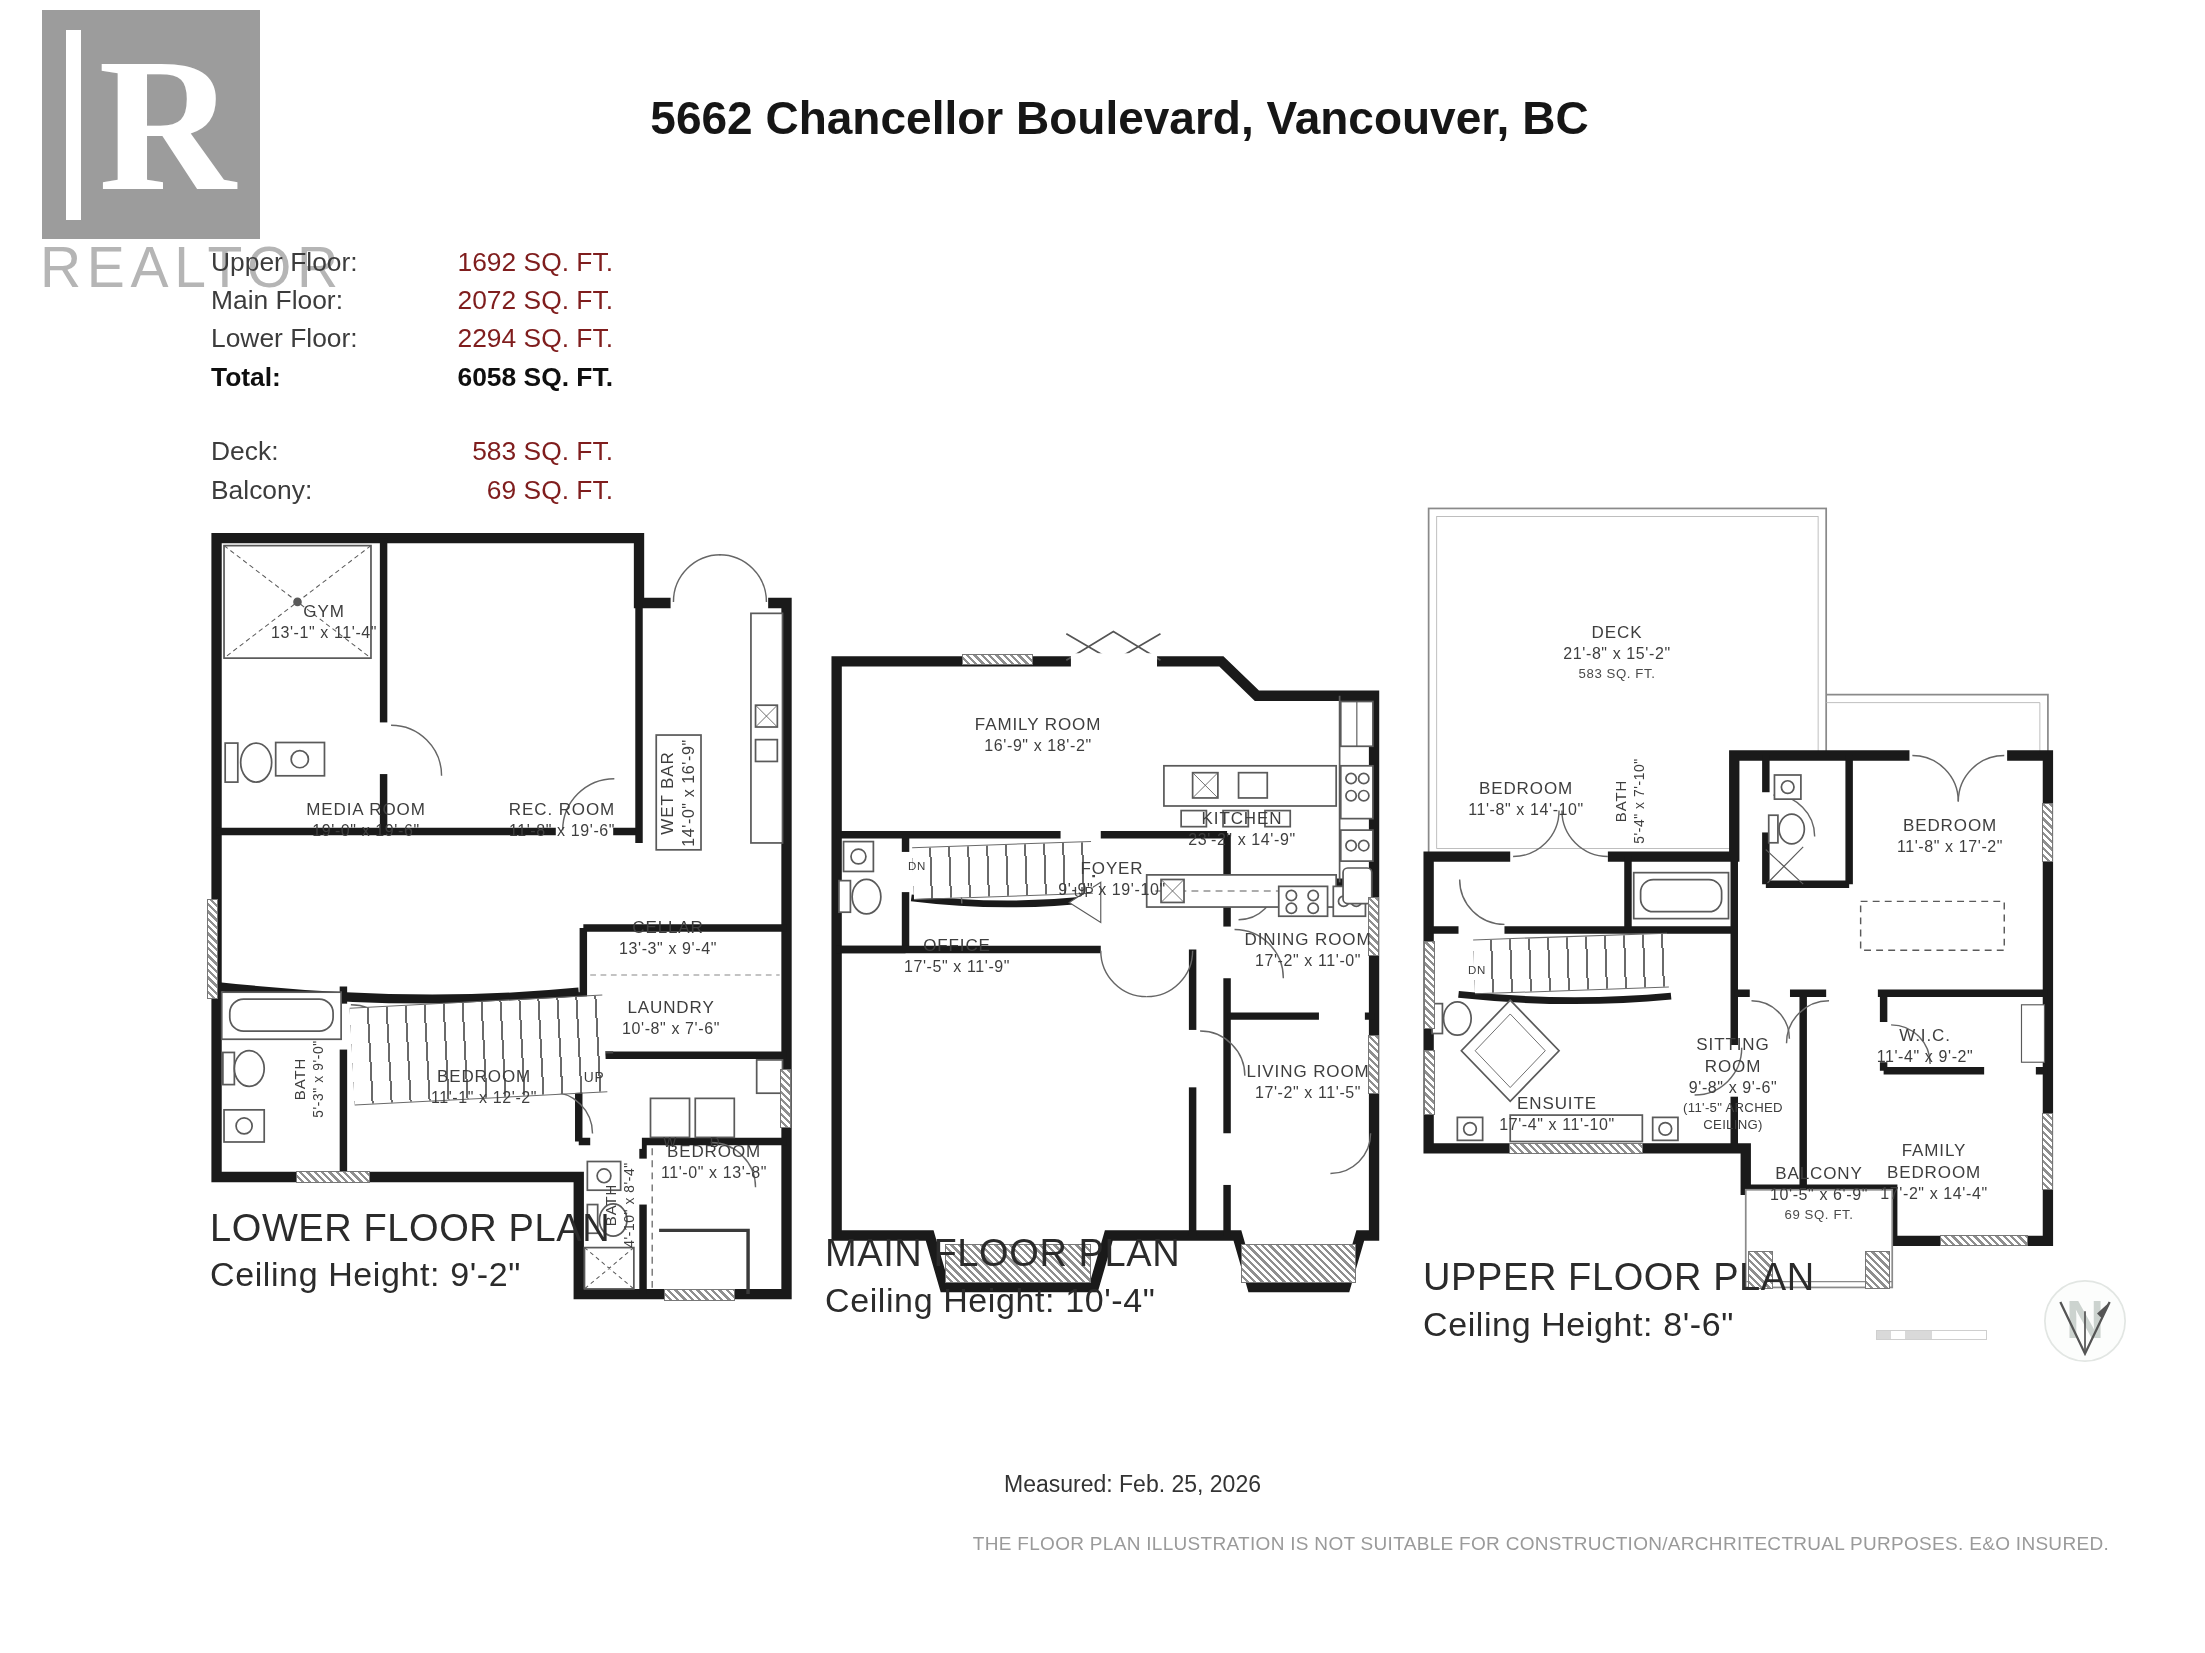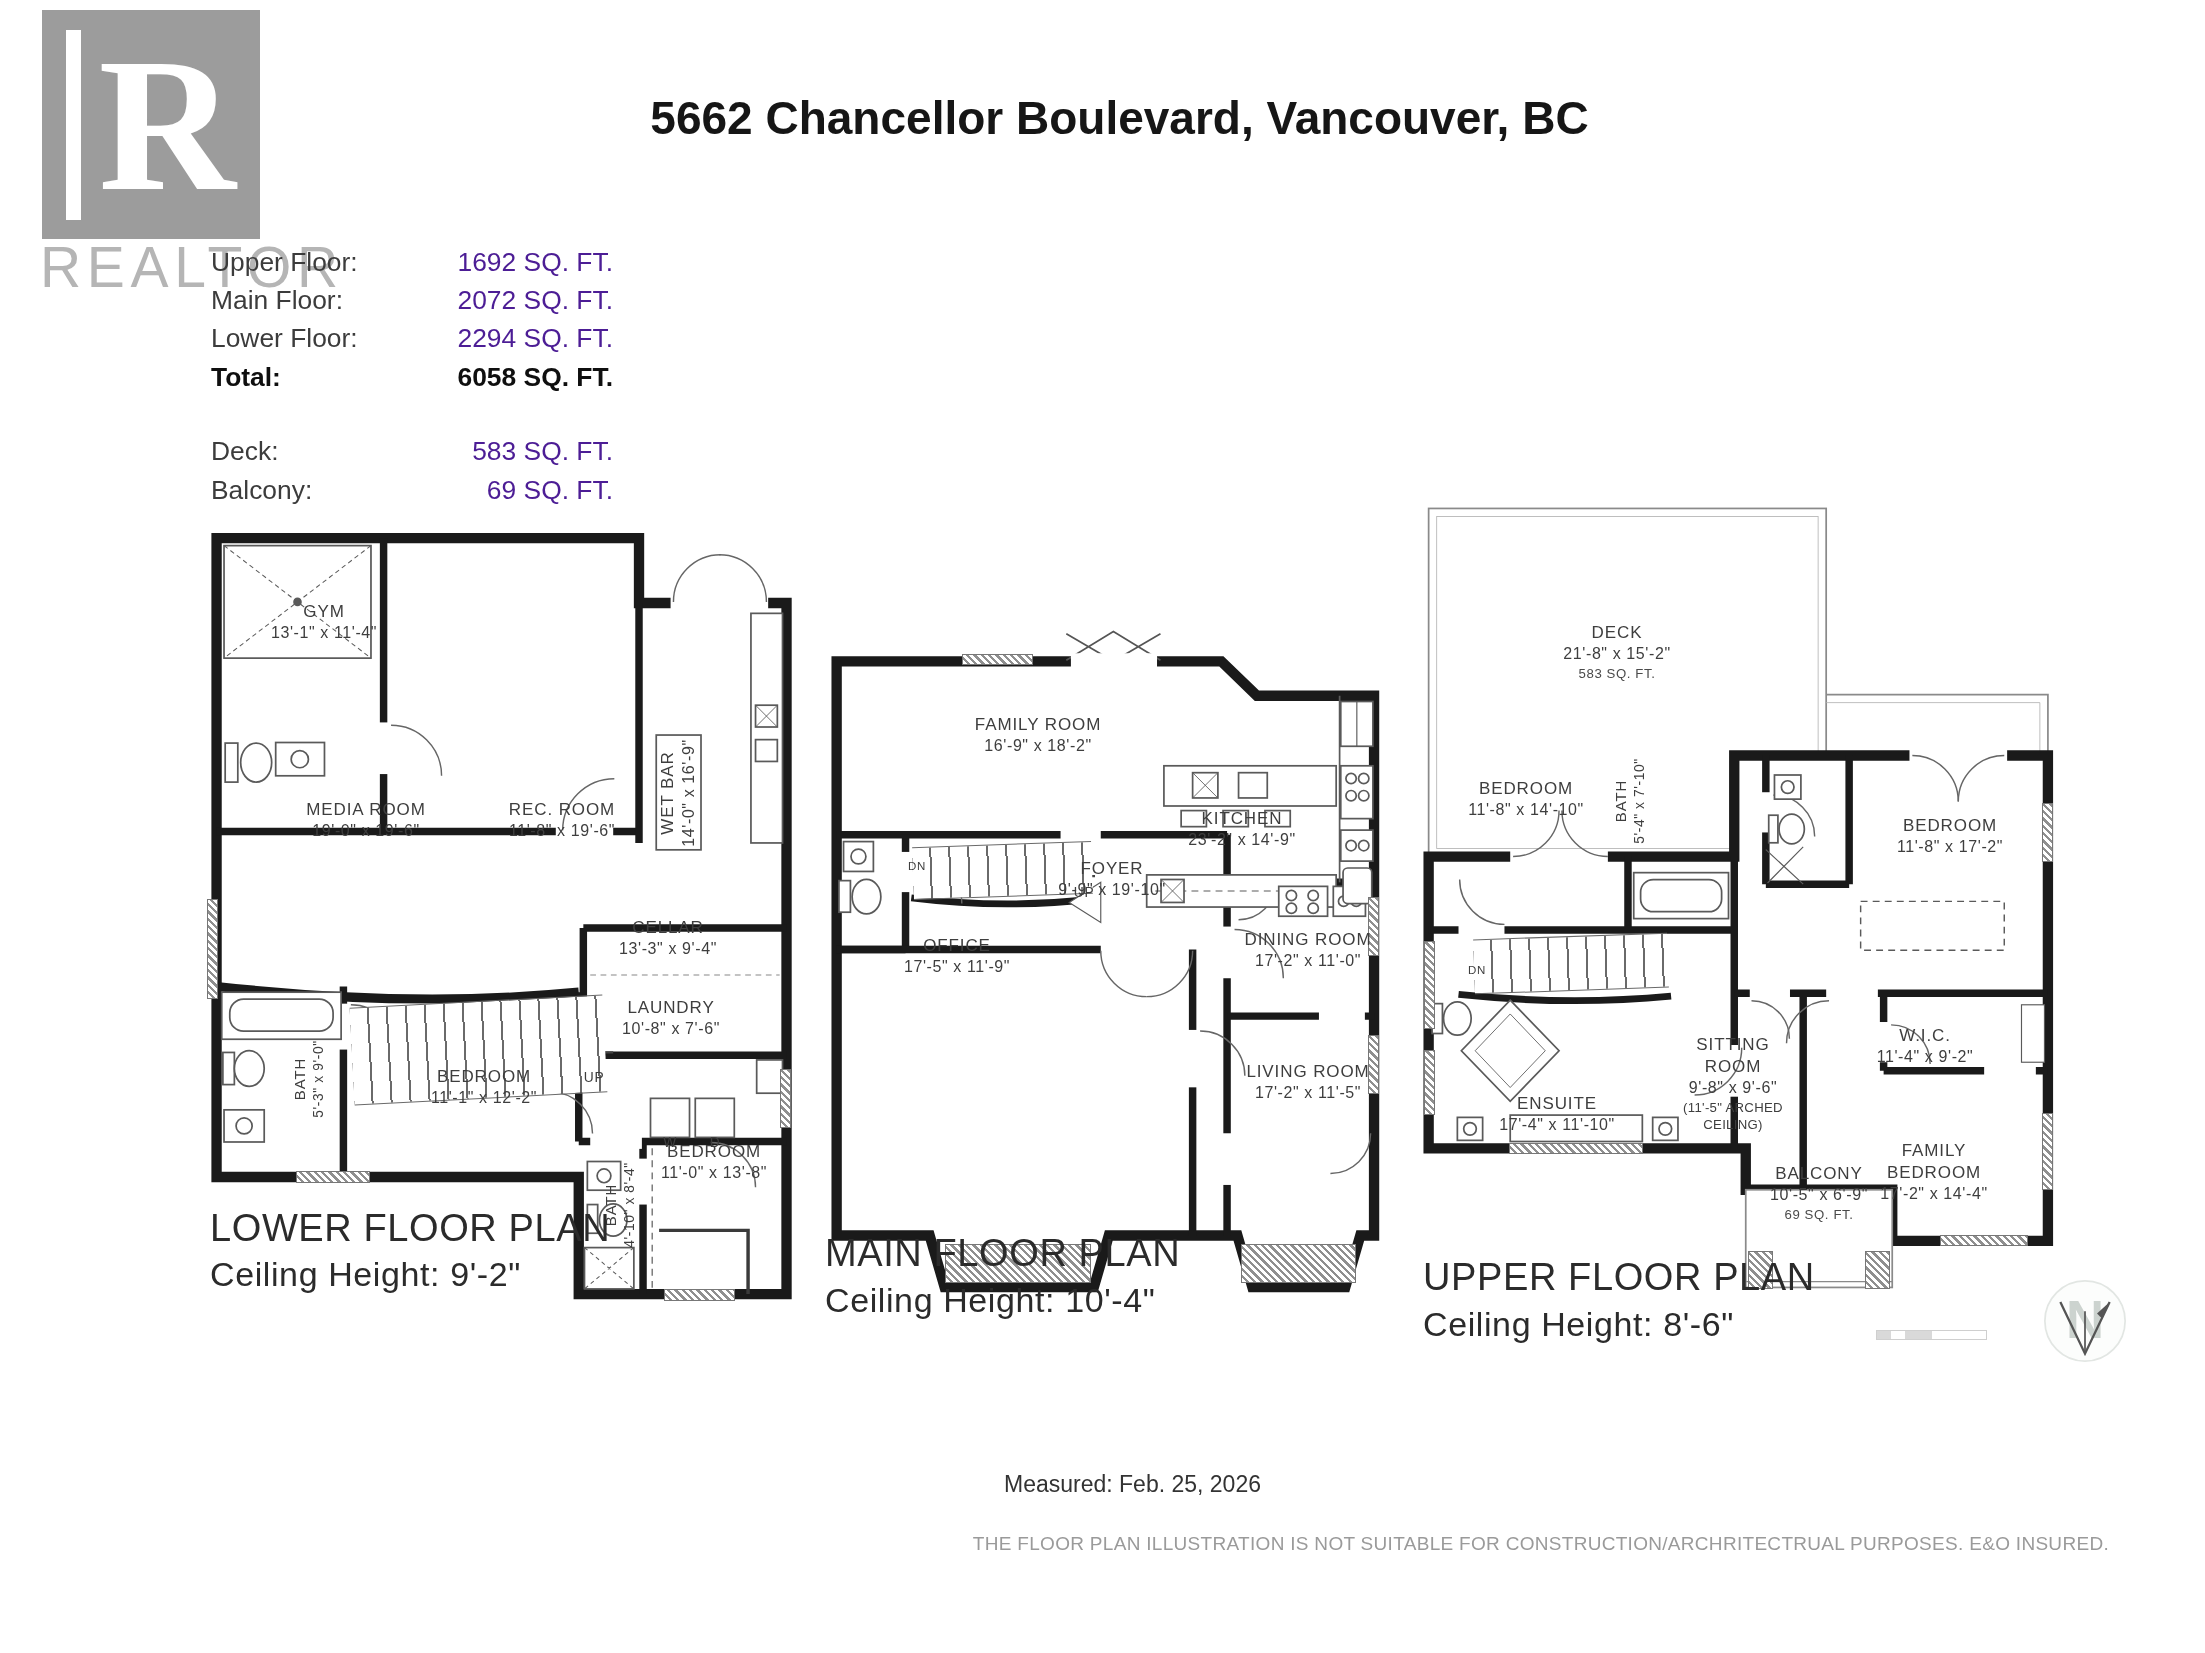--- a/index.html
+++ b/index.html
@@ -7,21 +7,21 @@
   .abs{position:absolute;}
   
   #logo-box{left:42px;top:10.3px;width:218px;height:229px;background:#9c9c9c;
             display:flex;align-items:center;justify-content:center;}
   #logo-r{color:#ffffff;font-family:"Liberation Serif",serif;font-size:190px;font-weight:bold;line-height:1;
           border-left:15px solid #ffffff;padding-left:17px;}
   #logo-brand{left:40px;top:234px;font-size:57px;color:#b5b5b5;letter-spacing:5.7px;font-weight:400;}
   #page-title{left:574px;top:91px;width:1091px;text-align:center;font-size:46px;font-weight:bold;color:#161616;}
   
   .sum-label{left:211px;width:241px;font-size:26.4px;color:#3c3c3c;}
-  .sum-value{left:345px;width:268px;text-align:right;font-size:26.4px;color:#4c1d95;}
+  .sum-value{left:345px;width:268px;text-align:right;font-size:26.4px;color:#7f1d1d;}
   .sum-bold{font-weight:bold;color:#0f0f0f;}
   
   .plan-title{font-size:38px;color:#2b2b2b;letter-spacing:0.6px;line-height:1.3;}
   .plan-sub{font-size:34px;color:#2b2b2b;letter-spacing:0.6px;}
   
   .room{transform:translate(-50%,-50%);text-align:center;color:#3e3e3e;letter-spacing:0.9px;
         font-size:17px;line-height:1.3;white-space:nowrap;}
   .room .dims{font-size:16px;letter-spacing:0.6px;}
   .room .area{font-size:13.2px;letter-spacing:0.6px;color:#4a4a4a;}
   .room .note{font-size:13.2px;letter-spacing:0.3px;}

